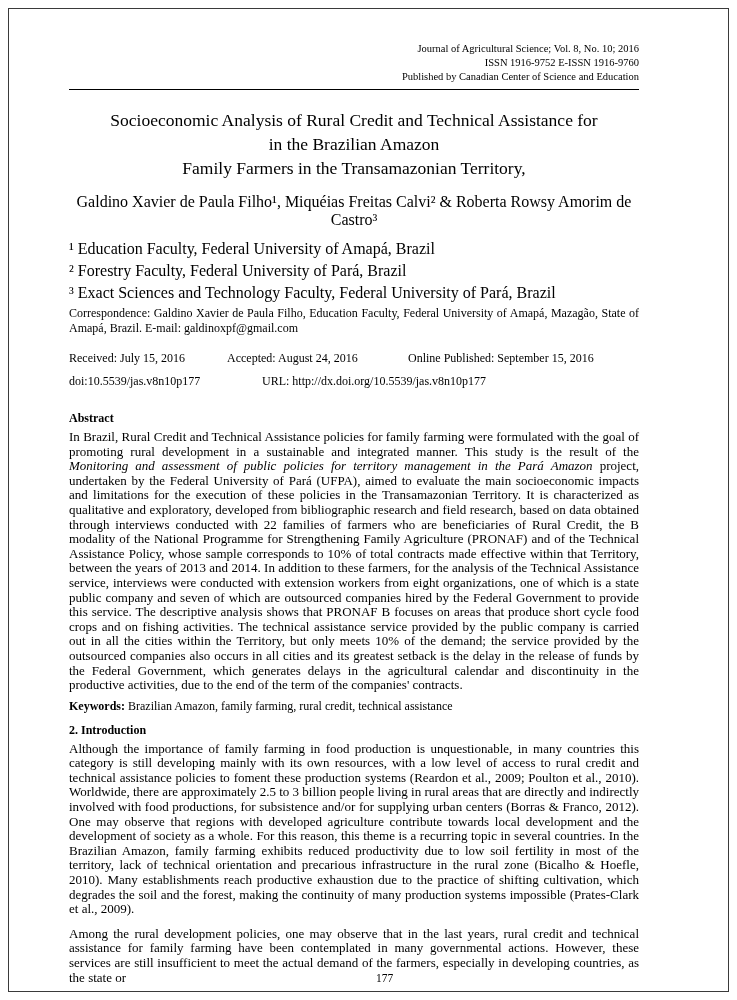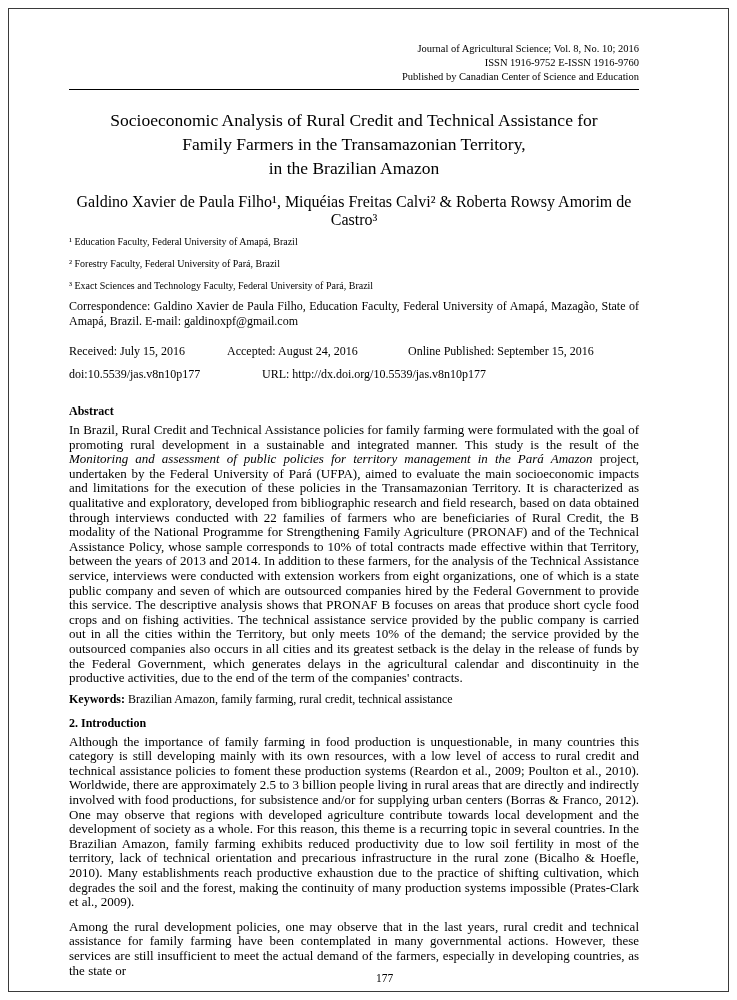--- a/index.html
+++ b/index.html
@@ -47,22 +47,22 @@
     font-weight: normal;
   }
   
   .authors-line {
     margin-top: 13px;
     text-align: center;
     font-size: 16px;
   }
   
   .affiliations {
-    margin-top: 2px;
-    font-size: 10px;
+    margin-top: 9px;
+    font-size: 16px;
   }
   .affiliation-item {
     line-height: 22px;
   }
   .correspondence {
     margin-top: 2px;
     font-size: 12px;
     line-height: 15px;
     text-align: justify;
   }
@@ -124,22 +124,22 @@
 
   <div class="journal-header">
     <div>Journal of Agricultural Science; Vol. 8, No. 10; 2016</div>
     <div>ISSN 1916-9752 E-ISSN 1916-9760</div>
     <div>Published by Canadian Center of Science and Education</div>
   </div>
   <hr class="header-divider">
 
   <div class="paper-title">
     <div>Socioeconomic Analysis of Rural Credit and Technical Assistance for</div>
+    <div>in the Brazilian Amazon</div>
     <div>Family Farmers in the Transamazonian Territory,</div>
-    <div>in the Brazilian Amazon</div>
   </div>
 
   <div class="authors-line">Galdino Xavier de Paula Filho¹, Miquéias Freitas Calvi² &amp; Roberta Rowsy Amorim de Castro³</div>
 
   <div class="affiliations">
     <div class="affiliation-item">¹ Education Faculty, Federal University of Amapá, Brazil</div>
     <div class="affiliation-item">² Forestry Faculty, Federal University of Pará, Brazil</div>
     <div class="affiliation-item">³ Exact Sciences and Technology Faculty, Federal University of Pará, Brazil</div>
   </div>
 

